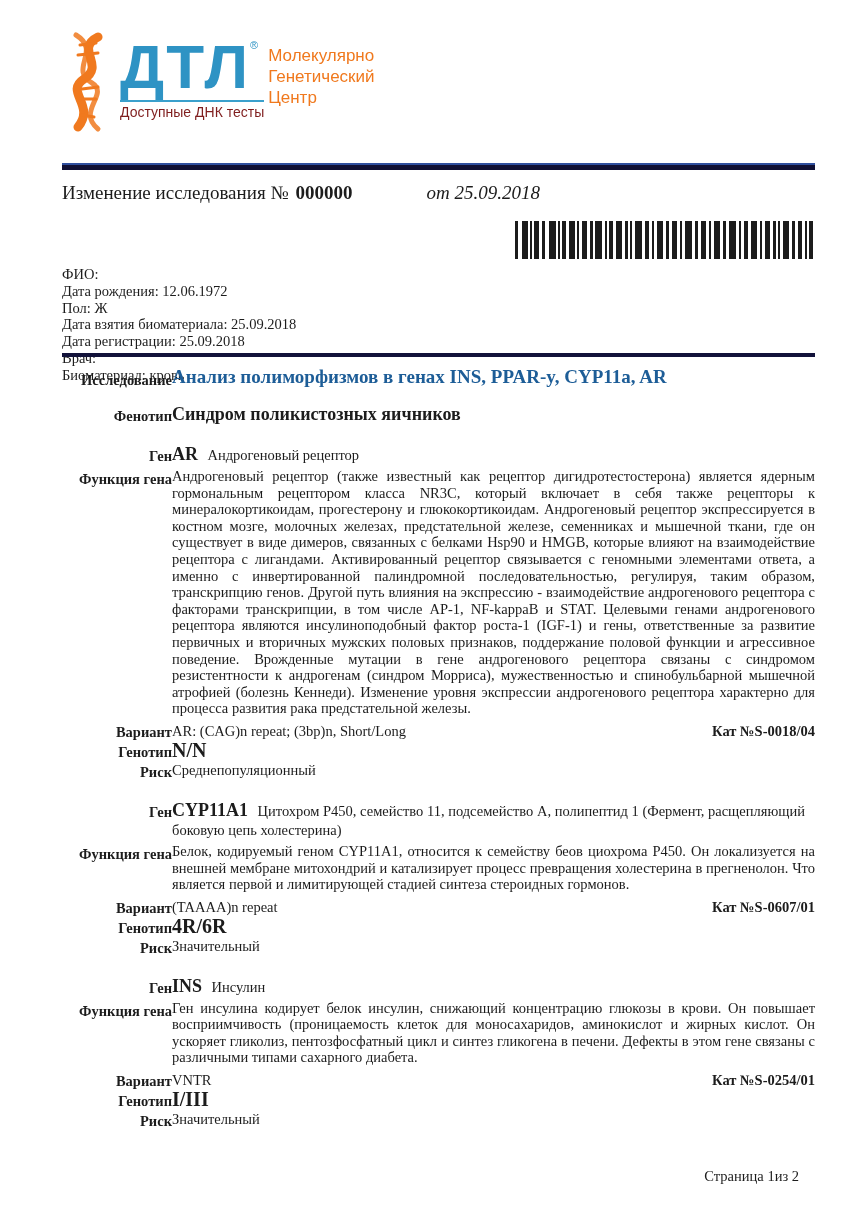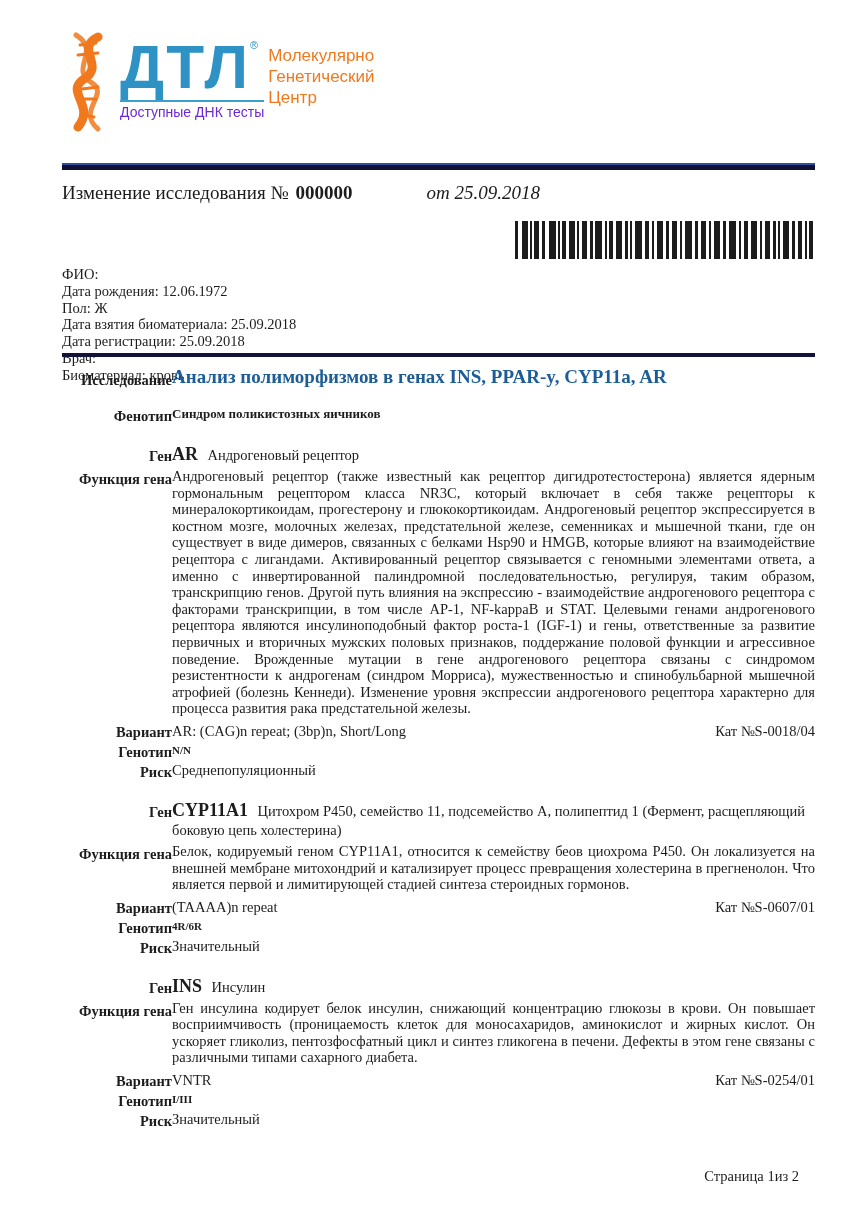--- a/index.html
+++ b/index.html
@@ -19,21 +19,21 @@
   .logo-mid { margin-left: 6px; display: flex; flex-direction: column; }
   .logo-brand-row { display: flex; align-items: flex-start; }
   .logo-brand {
     font-family: "Liberation Sans", sans-serif;
     font-weight: bold; font-size: 62px; line-height: 60px;
     color: #2e93c4; letter-spacing: 2px; margin-top: 4px;
   }
   .logo-reg { font-family: "Liberation Sans", sans-serif; font-size: 11px; color: #2e93c4; margin-top: 6px; }
   .logo-sub {
     font-family: "Liberation Sans", sans-serif;
-    color: #6d28d9; font-size: 14px; margin-top: 3px;
+    color: #7f1d1d; font-size: 14px; margin-top: 3px;
     border-top: 2px solid #3aa0cc; padding-top: 2px; text-align: center;
     white-space: nowrap;
   }
   .logo-right {
     font-family: "Liberation Sans", sans-serif;
     color: #f0791e; font-size: 17px; line-height: 21px;
     margin-left: 4px; margin-top: 12px; white-space: nowrap;
   }
 
   
@@ -56,32 +56,32 @@
 
   
   .report { position: absolute; left: 0; top: 366px; width: 753px; }
   .row { display: grid; grid-template-columns: 110px 1fr; }
   .lbl { text-align: right; font-weight: bold; font-size: 14.5px; line-height: 18px; padding-top: 2px; }
   .val { font-size: 14.5px; line-height: 18px; }
 
   .study-title { color: #1d5d97; font-weight: bold; font-size: 19px; line-height: 22px; }
   .study-row .lbl { padding-top: 5px; }
   .phenotype-row { margin-top: 16px; }
-  .phenotype { font-weight: bold; font-size: 13px; }
+  .phenotype { font-weight: bold; font-size: 18px; }
 
   .gene-block { margin-top: 20px; }
   .gene-name { font-weight: bold; font-size: 18px; margin-right: 5px; }
   .gene-desc { font-size: 14.5px; }
   .gene-head .val { line-height: 19px; }
   .func-row { margin-top: 3px; }
   .func-text { text-align: justify; font-size: 14.5px; line-height: 16.6px; }
   .variant-row { margin-top: 4px; }
   .variant-val { display: flex; justify-content: space-between; align-items: center; }
-  .cat-no { font-weight: normal; }
-  .genotype { font-weight: bold; font-size: 11px; }
+  .cat-no { font-weight: bold; }
+  .genotype { font-weight: bold; font-size: 20px; }
 
   
   .footer { position: absolute; right: 16px; top: 1168px; font-size: 14.5px; }
 </style>
 </head>
 <body>
 
 <div class="page">
 
   <div class="logo">

